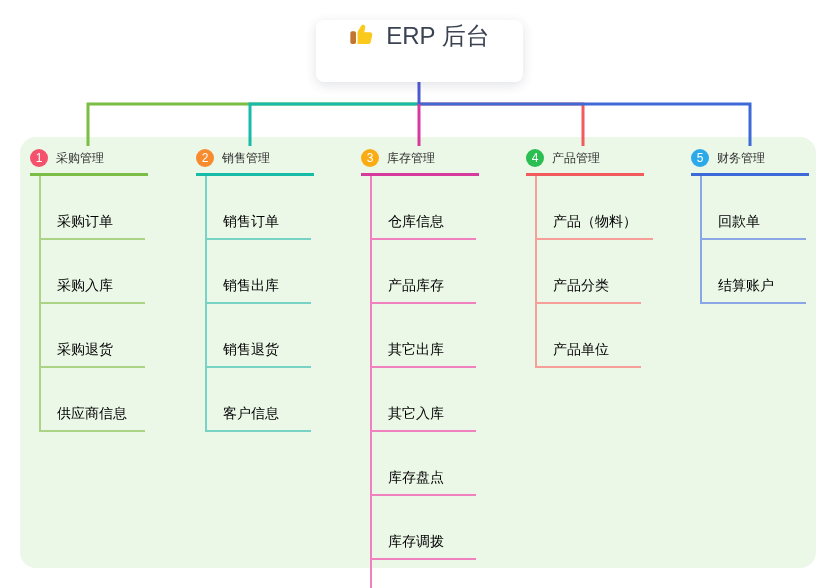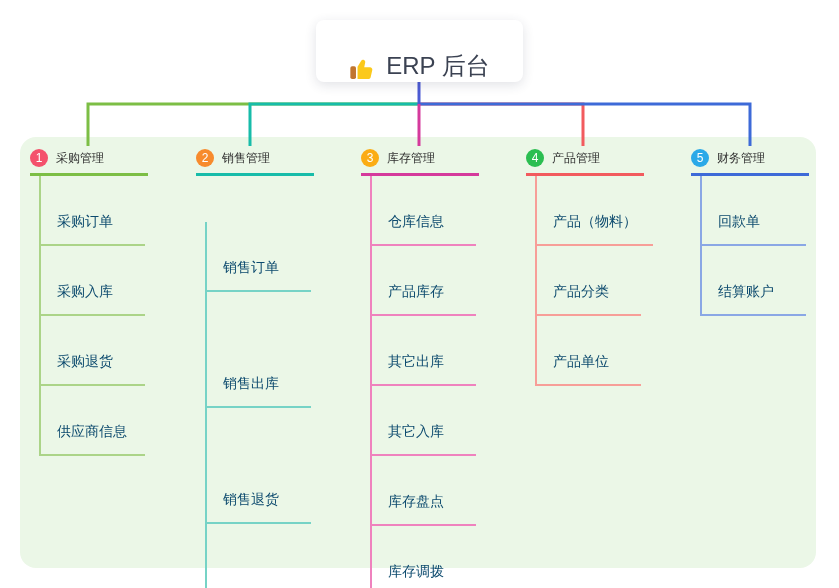--- a/index.html
+++ b/index.html
@@ -12,21 +12,21 @@
   
   .panel{
     position:absolute;left:20px;top:137px;width:796px;height:431px;
     background:#EBF7E7;border-radius:16px;
   }
   
   .root-card{
     position:absolute;left:316px;top:20px;width:207px;height:62px;
     background:#ffffff;border-radius:8px;
     box-shadow:0 3px 12px rgba(40,50,80,.14);
-    display:flex;align-items:flex-end;justify-content:center;gap:10px;
+    display:flex;align-items:flex-start;justify-content:center;gap:10px;
     font-size:24px;color:#3B4252;z-index:3;
   }
   .root-card .thumb{width:27px;height:27px;display:block;}
   
   svg.wires{position:absolute;left:0;top:0;z-index:2;pointer-events:none;}
   svg.wires path{fill:none;stroke-width:3;}
   .w-b1{stroke:#7CBE45;}
   .w-b2{stroke:#17BCA9;}
   .w-b3{stroke:#D53A9C;}
   .w-b4{stroke:#F25B5E;}
@@ -41,28 +41,28 @@
   }
   .branch-title .label{font-size:12px;font-weight:500;color:#2f2f2f;white-space:nowrap;}
   .badge{
     flex:0 0 auto;width:18px;height:18px;border-radius:50%;
     color:#fff;font-size:12px;line-height:18px;text-align:center;font-weight:500;
   }
   .children{margin-left:9px;border-left:2px solid;width:max-content;}
   .child{
     width:max-content;min-width:72px;height:55px;
     display:flex;align-items:flex-end;
-    padding:0 16px 13px 16px;border-bottom:2px solid;
-    font-size:14px;color:#0c4a6e;white-space:nowrap;cursor:default;
+    padding:0 16px 7px 16px;border-bottom:2px solid;
+    font-size:14px;color:#000000;white-space:nowrap;cursor:default;
   }
   
   .b1 .branch-title{border-color:#7CBE45;} .b1 .badge{background:#F4516C;}
   .b1 .children{border-color:#ABD488;} .b1 .child{border-color:#ABD488;}
   .b2 .branch-title{border-color:#17BCA9;} .b2 .badge{background:#F78B2D;}
-  .b2 .children{border-color:#76D3C6;} .b2 .child{border-color:#76D3C6;margin-top:46px;}
+  .b2 .children{border-color:#76D3C6;} .b2 .child{border-color:#76D3C6;}
   .b3 .branch-title{border-color:#D53A9C;} .b3 .badge{background:#FBAC14;}
   .b3 .children{border-color:#EF82BE;} .b3 .child{border-color:#EF82BE;}
   .b4 .branch-title{border-color:#F25B5E;} .b4 .badge{background:#2BBE51;}
   .b4 .children{border-color:#F79E98;} .b4 .child{border-color:#F79E98;}
   .b5 .branch-title{border-color:#3D6AD8;} .b5 .badge{background:#2BA9E8;}
   .b5 .children{border-color:#8AA7E5;} .b5 .child{border-color:#8AA7E5;}
   .p1{left:30px;} .p2{left:196px;} .p3{left:361px;} .p4{left:526px;} .p5{left:691px;}
 </style>
 </head>
 <body>

